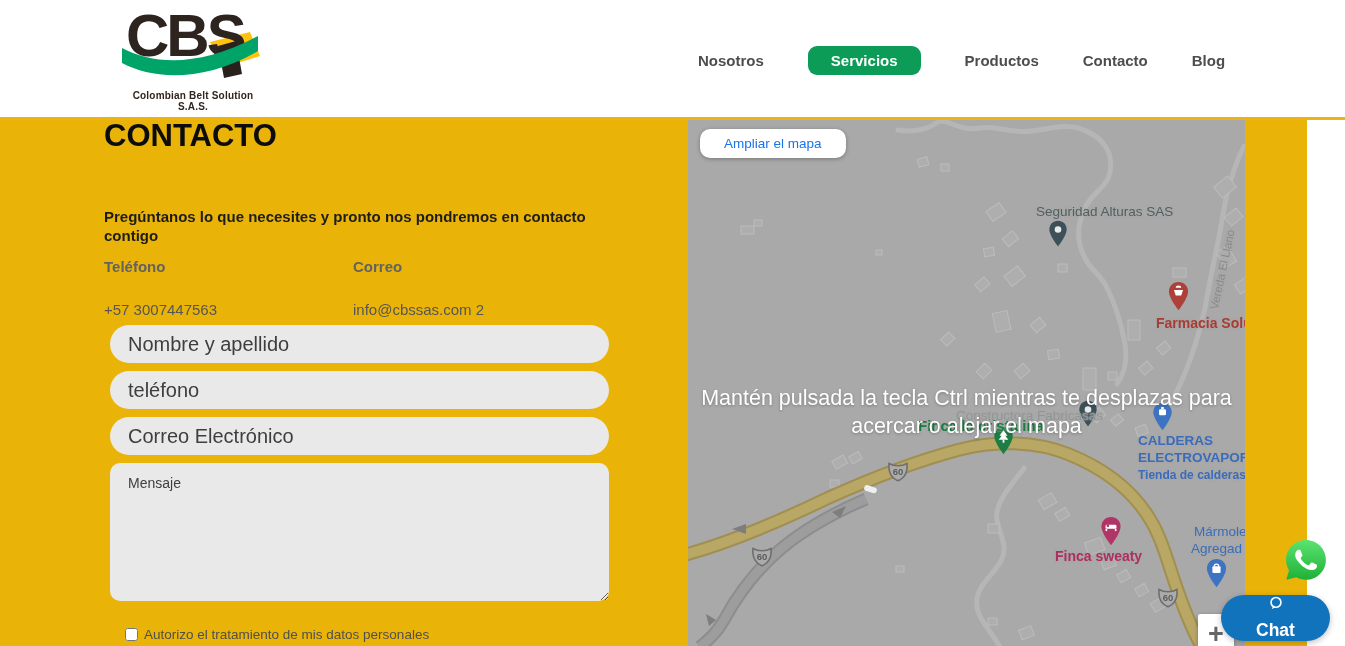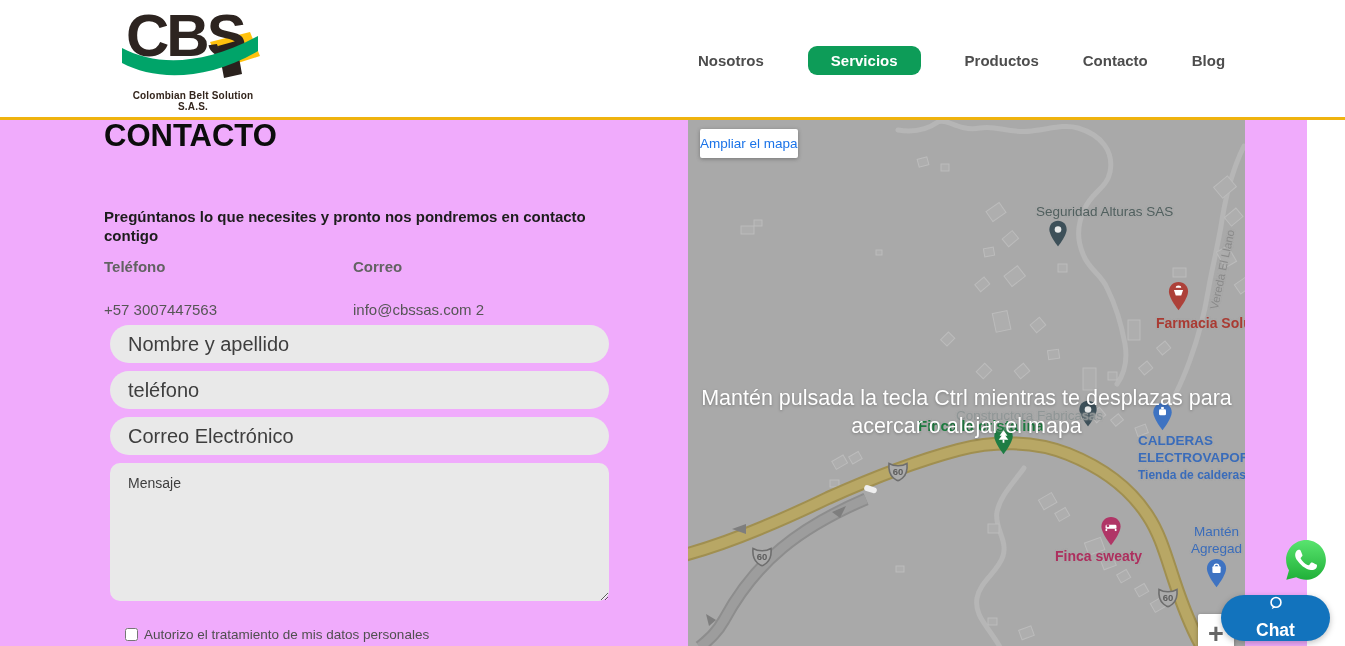--- a/index.html
+++ b/index.html
@@ -1,17 +1,17 @@
 <!DOCTYPE html>
 <html><head>
 <meta charset="utf-8">
 <style>
   * { margin:0; padding:0; box-sizing:border-box; }
   html,body { width:1345px; height:646px; background:#fff; font-family:"Liberation Sans", sans-serif; overflow:hidden; }
-  #page { position:relative; width:1307px; height:646px; background:#f0abfc; }
+  #page { position:relative; width:1307px; height:646px; background:#eab308; }
 
   
   #header { position:absolute; left:0; top:0; width:1345px; height:120px; background:#fff; border-bottom:3px solid #efb30f; }
   #logo { position:absolute; left:118px; top:4px; width:150px; cursor:pointer; }
   #logo .cbs-svg { display:block; }
   #logo .logo-sub { font-size:10px; font-weight:bold; color:#33251c; text-align:center; letter-spacing:.2px; margin-top:-2px; }
   #nav { position:absolute; left:698px; top:46px; display:flex; align-items:center; gap:44px;justify-content:flex-end; }
   .nav-item { font-size:15px; font-weight:bold; color:#4d4d4d; cursor:pointer; white-space:nowrap; }
   .nav-item.active { background:#0d9c58; color:#fff; padding:6px 23px; border-radius:9px; }
 
@@ -32,21 +32,21 @@
   #consent-row { position:absolute; left:125px; top:627px; display:flex; align-items:center; gap:6px; }
   #consent-row input { width:13px; height:13px; accent-color:#fff; }
   #consent-row span { font-size:13.5px; color:#4f4f4f; }
 
   
   #map { position:absolute; left:688px; top:120px; width:557px; height:526px; background:#a9a9a9; overflow:hidden; cursor:grab; }
   #map svg.base { position:absolute; left:0; top:0; }
   .map-label { position:absolute; white-space:nowrap; font-weight:500; text-shadow:0 0 2px rgba(169,169,169,.9),0 0 2px rgba(169,169,169,.9); }
   .pin { position:absolute; }
   #hint { position:absolute; left:0; top:265px; width:557px; padding:0 6px; text-align:center; color:#fff; font-size:21.5px; line-height:1.28; text-shadow:0 1px 3px rgba(0,0,0,.28); z-index:6; }
-  #enlarge-btn { position:absolute; left:12px; top:9px; background:#fff; color:#1a73e8; font-size:13.5px; padding:7px 0; border:none; border-radius:2px; box-shadow:0 1px 4px rgba(0,0,0,.3); cursor:pointer; z-index:7; font-family:"Liberation Sans",sans-serif; }
+  #enlarge-btn { position:absolute; left:12px; top:9px; background:#fff; color:#1a73e8; font-size:13.5px; padding:7px 24px; border:none; border-radius:10px; box-shadow:0 1px 4px rgba(0,0,0,.3); cursor:pointer; z-index:7; font-family:"Liberation Sans",sans-serif; }
   #zoom-in { position:absolute; left:510px; top:494px; width:36px; height:40px; background:#fff; border:none; border-radius:2px; box-shadow:0 1px 4px rgba(0,0,0,.3); color:#666; font-size:27px; font-weight:bold; line-height:34px; cursor:pointer; z-index:5; }
   .shield { position:absolute; width:26px; height:24px; }
 
   
   #whatsapp { position:absolute; left:1282px; top:536px; width:48px; height:48px; cursor:pointer; z-index:20; }
   #chat-btn { position:absolute; left:1221px; top:595px; width:109px; height:46px; background:#1273bd; border:none; border-radius:23px; display:flex; align-items:center; justify-content:center; gap:9px; cursor:pointer; box-shadow:0 2px 6px rgba(0,0,0,.25); z-index:21;flex-direction:column; }
   #chat-btn span { color:#fff; font-size:17.5px; font-weight:bold; font-family:"Liberation Sans",sans-serif; }
 </style>
 </head>
 <body>
@@ -219,21 +219,21 @@
 
     <div class="map-label" style="left:348px; top:84px; font-size:13.5px; color:#51605f;">Seguridad Alturas SAS</div>
     <div class="map-label" style="left:468px; top:195px; font-size:14px; font-weight:bold; color:#a93b33;">Farmacia Solu</div>
     <div class="map-label" style="left:520px; top:188px; font-size:11.5px; color:#8a8a8a; transform:rotate(-78deg); transform-origin:0 0;">Vereda El Llano</div>
     <div class="map-label" style="left:268px; top:288px; font-size:13.5px; color:#8f9696;">Constructora Fabricasas</div>
     <div class="map-label" style="left:230px; top:297px; font-size:15px; font-weight:bold; color:#1d7c40;">Finca la cristalina</div>
     <div class="map-label" style="left:450px; top:313px; font-size:13.5px; font-weight:bold; color:#3a6cba;">CALDERAS</div>
     <div class="map-label" style="left:450px; top:330px; font-size:13.5px; font-weight:bold; color:#3a6cba;">ELECTROVAPOR</div>
     <div class="map-label" style="left:450px; top:348px; font-size:12px; font-weight:700; color:#3a6cba;">Tienda de calderas</div>
     <div class="map-label" style="left:367px; top:428px; font-size:14px; font-weight:bold; color:#ad2f5e;text-align:center;">Finca sweaty</div>
-    <div class="map-label" style="left:506px; top:404px; font-size:13.5px; color:#3a6cba;">Mantén</div>
+    <div class="map-label" style="left:506px; top:404px; font-size:13.5px; color:#3a6cba;">Mármole</div>
     <div class="map-label" style="left:503px; top:421px; font-size:13.5px; color:#3a6cba;">Agregad</div>
 
     <div id="hint">Mantén pulsada la tecla Ctrl mientras te desplazas para acercar o alejar el mapa</div>
 
     <button id="enlarge-btn">Ampliar el mapa</button>
     <button id="zoom-in">+</button>
   </div>
 
   <svg id="whatsapp" viewBox="0 0 48 48">
     <defs>

